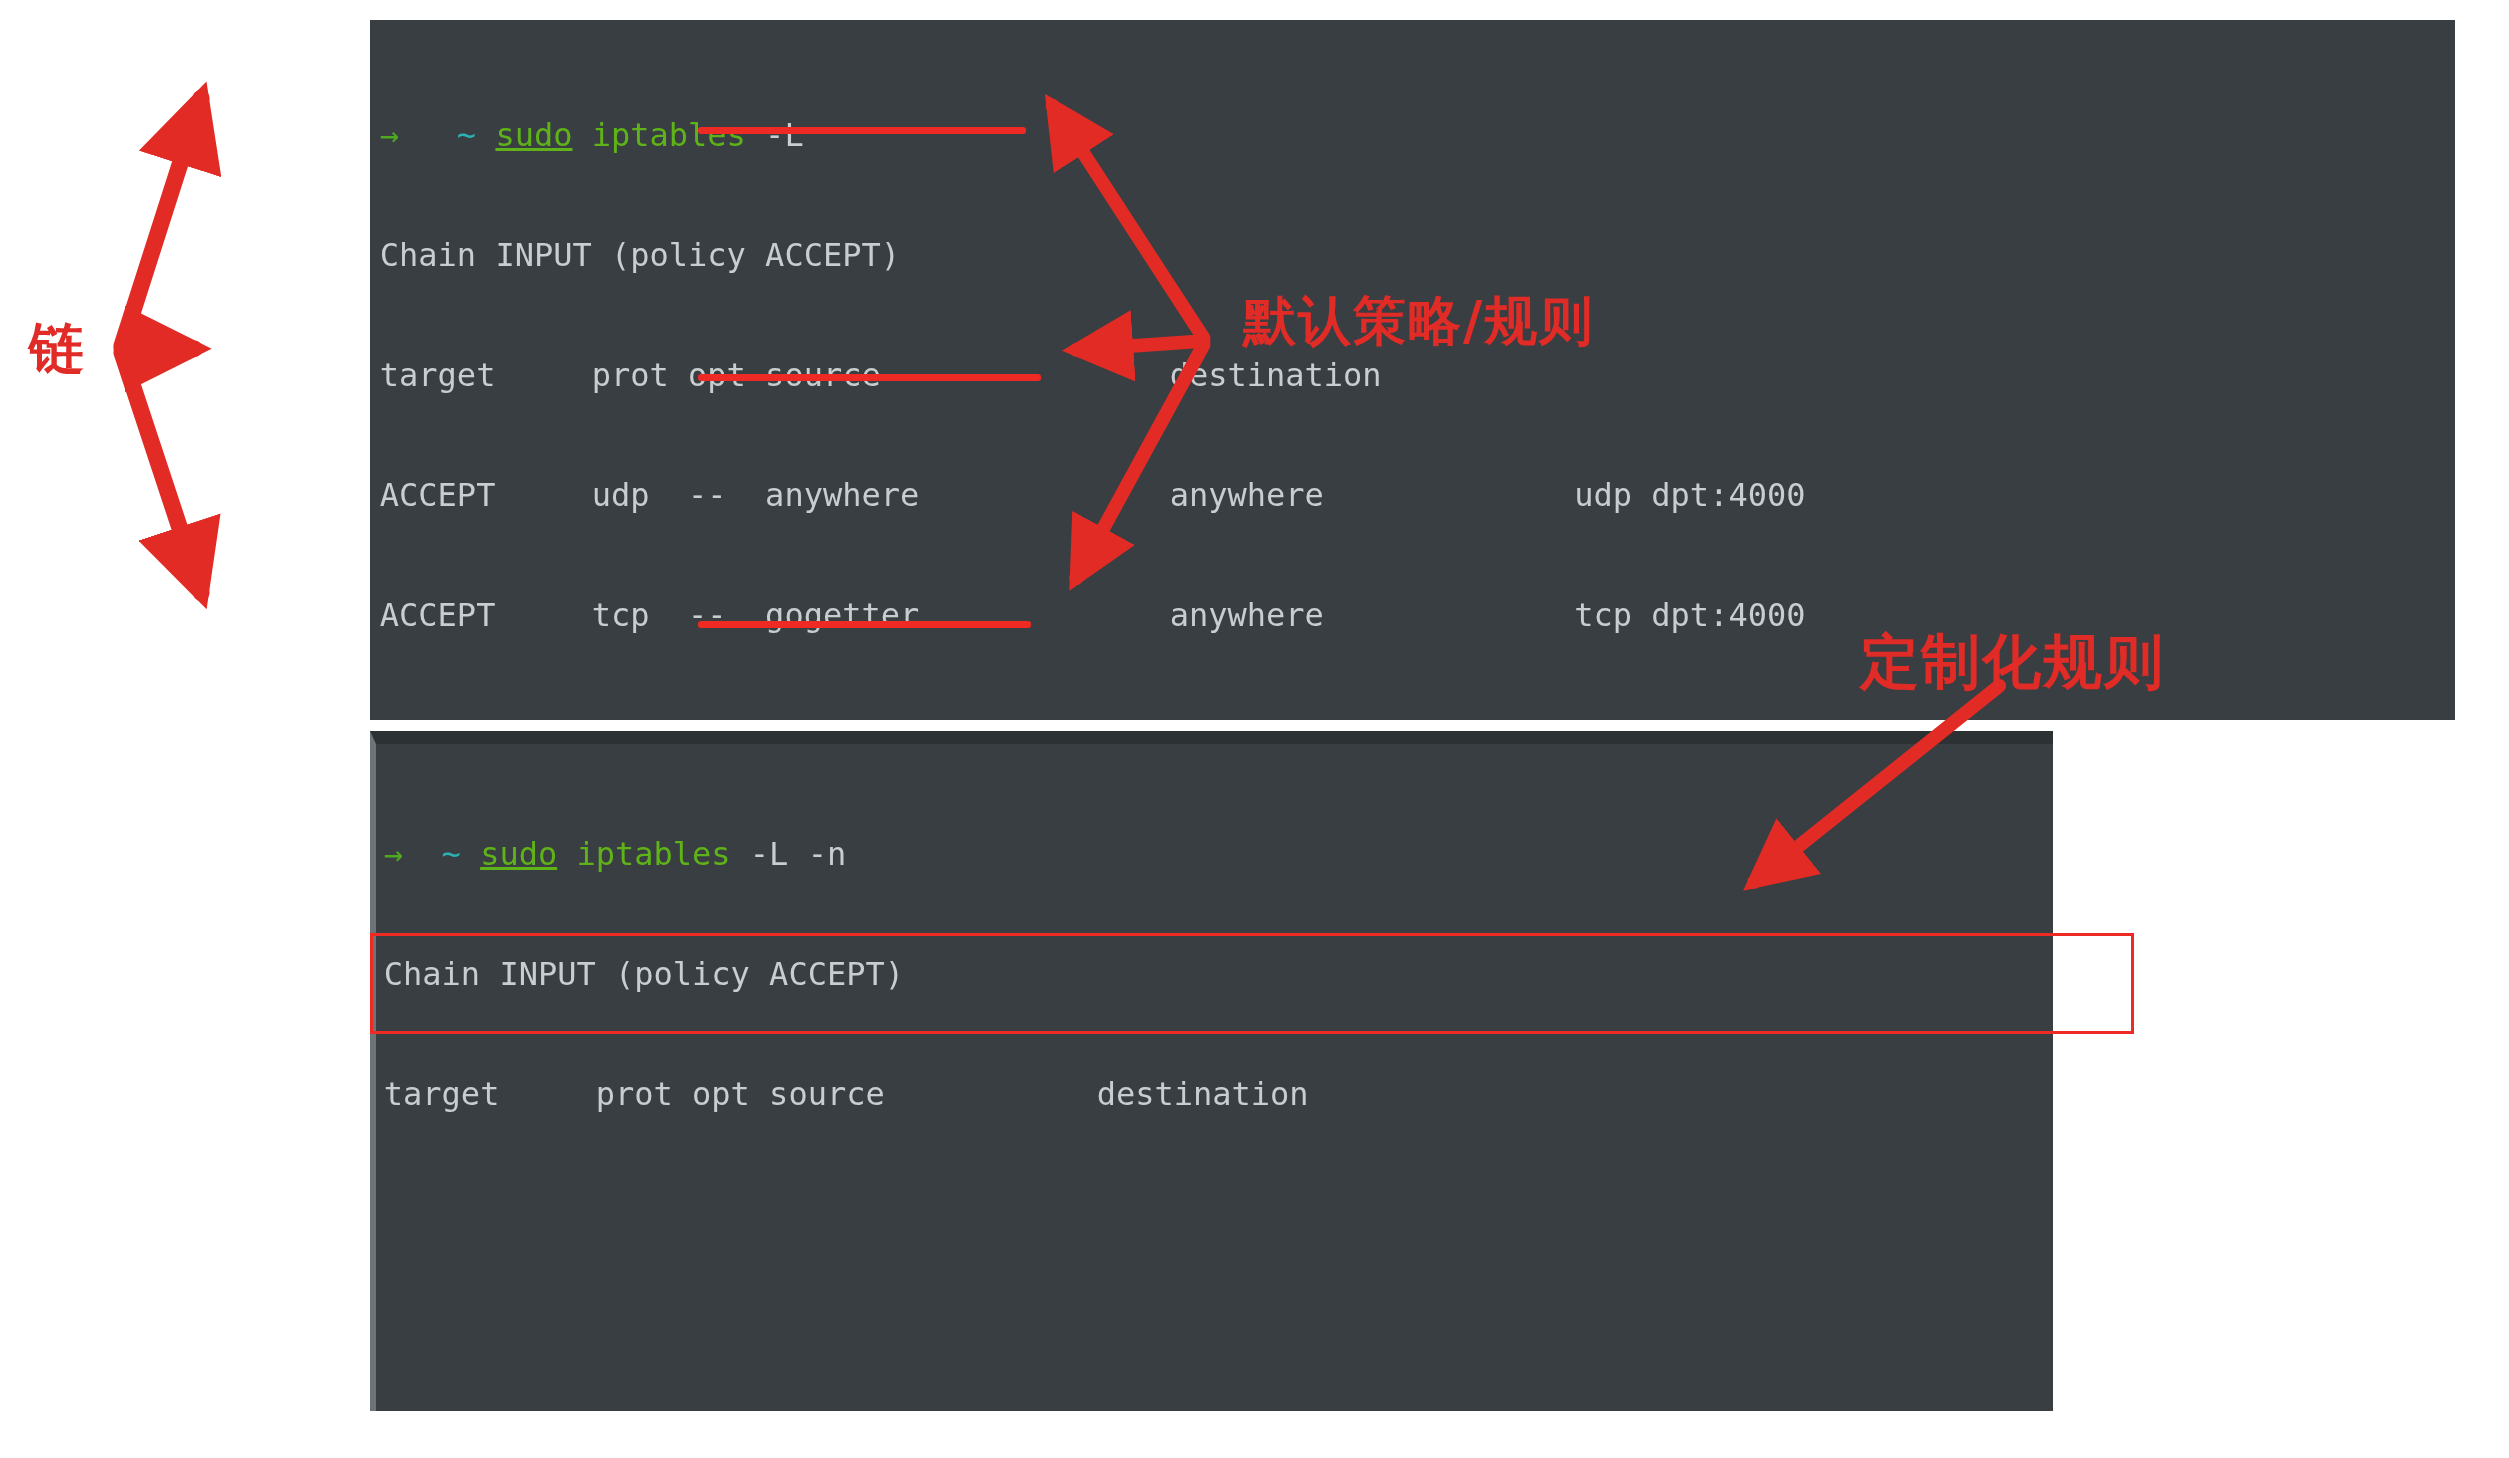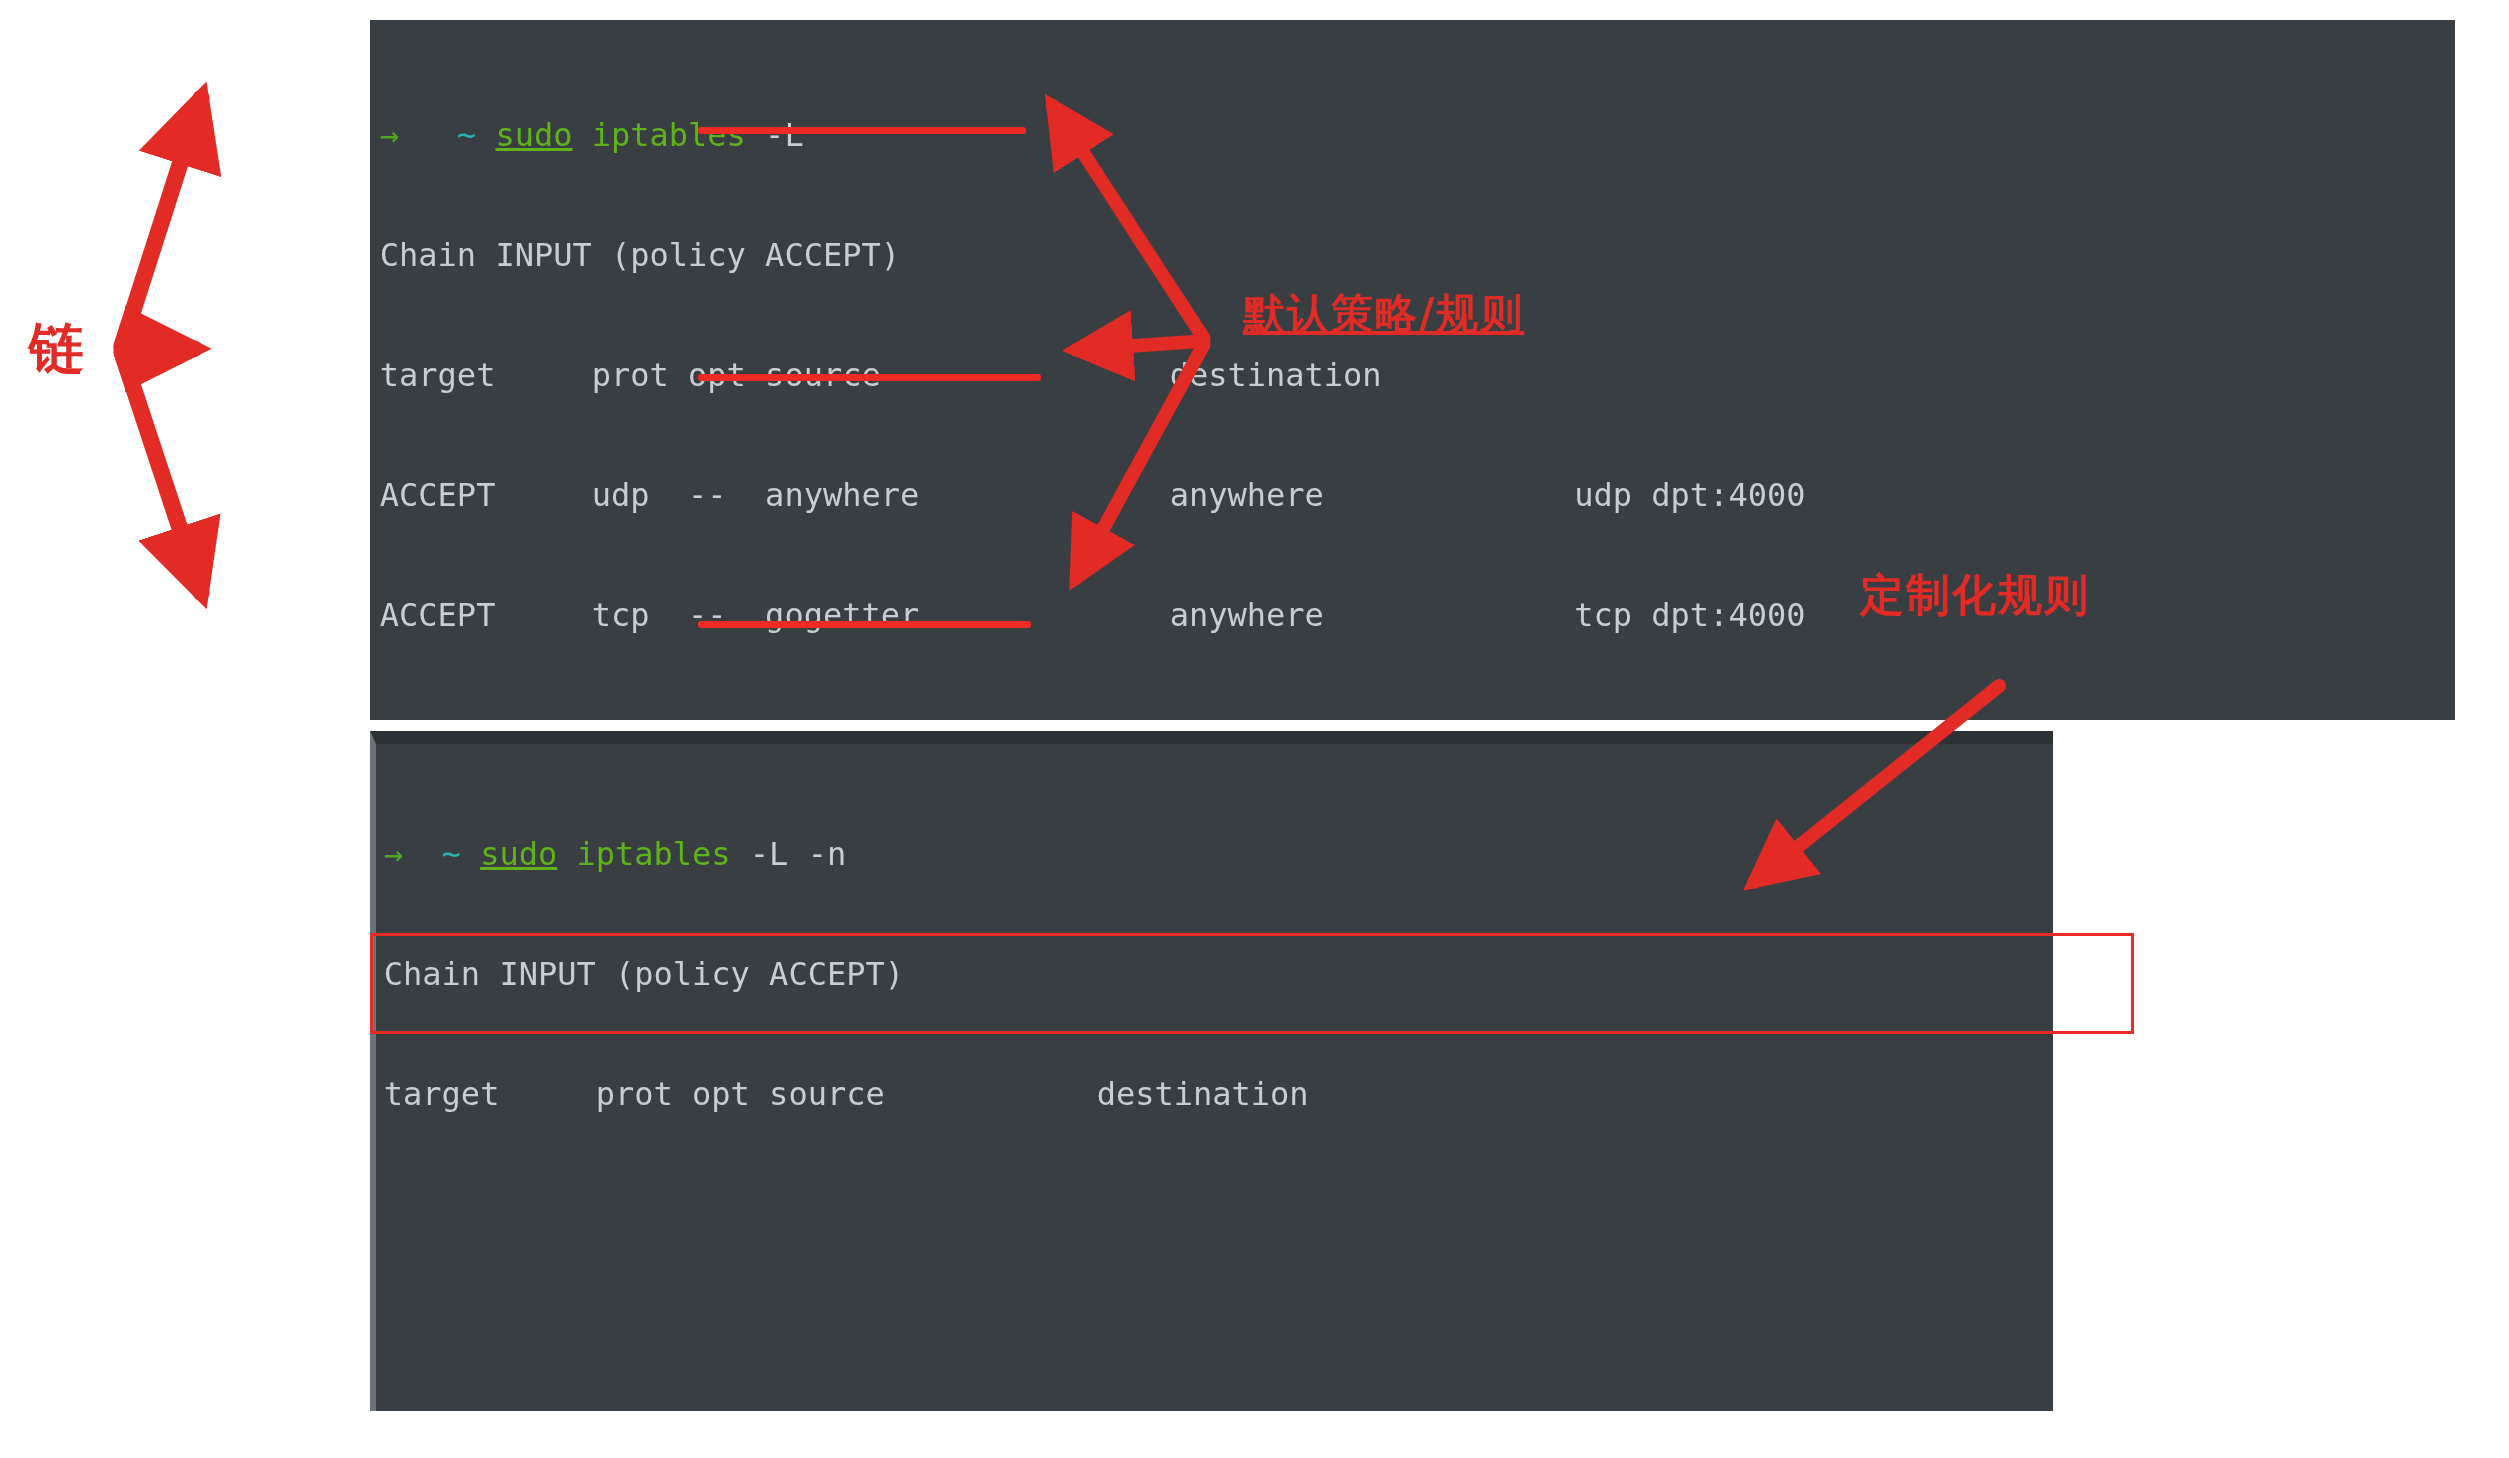--- a/index.html
+++ b/index.html
@@ -46,22 +46,22 @@
   
   .anno{position:absolute;left:0;top:0;width:2509px;height:1458px;pointer-events:none;}
   .cn{
     position:absolute;
     color:#e02b26;
     font-family:"DejaVu Sans","Liberation Sans",sans-serif;
     font-weight:700;
     white-space:nowrap;
   }
   #cn-chain{ left:29px; top:312px; font-size:55px;}
-  #cn-default{ left:1243px; top:286px; font-size:42px; letter-spacing:2px;text-decoration:underline;}
-  #cn-custom{ left:1860px; top:566px; font-size:44px; letter-spacing:2px;}
+  #cn-default{ left:1243px; top:286px; font-size:53px; letter-spacing:2px;}
+  #cn-custom{ left:1860px; top:623px; font-size:59px; letter-spacing:2px;}
 
   .uline{position:absolute;background:#ee2a24;height:6.9px;border-radius:2.9px;}
   #ul-input{ left:698px; top:127px; width:328px;}
   #ul-forward{ left:698px; top:374px; width:343px;}
   #ul-output{ left:698px; top:621px; width:333px;}
 
   .rbox{position:absolute;border:3.9px solid #ee2a24;box-sizing:border-box;}
   #box-rules{ left:370px; top:933px; width:1764px; height:101px;}
 </style>
 </head>

